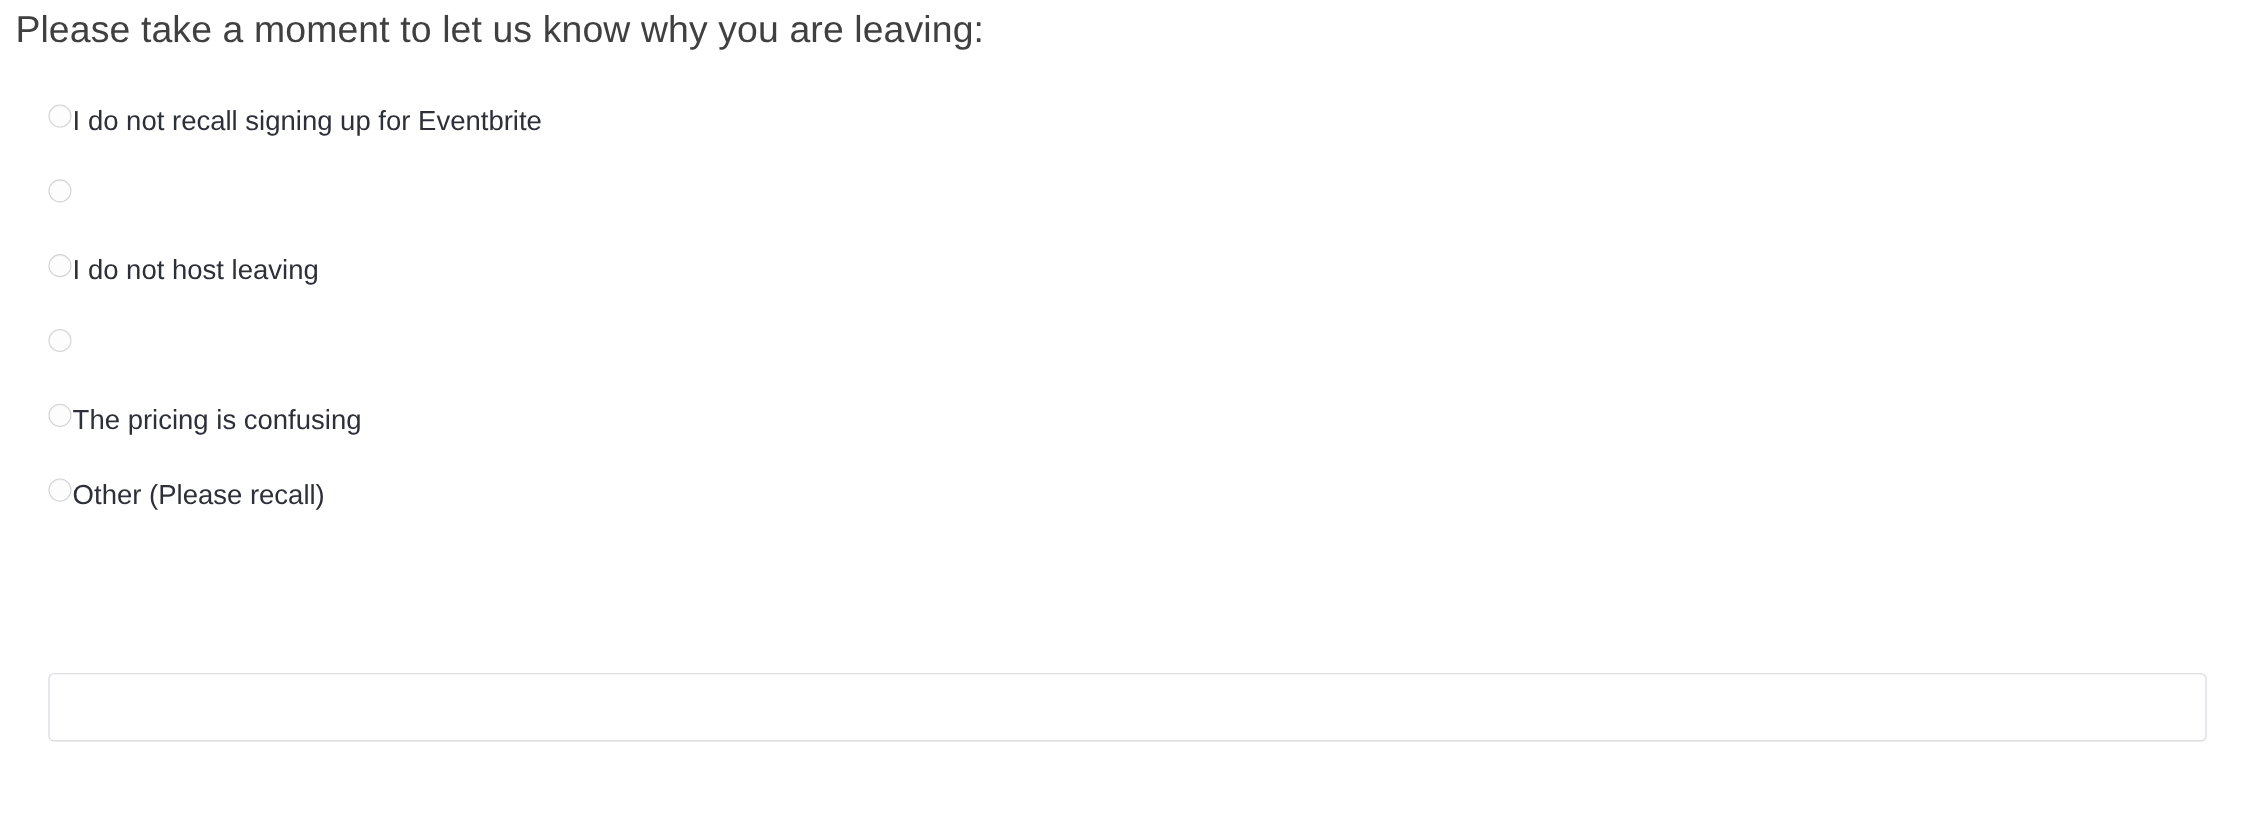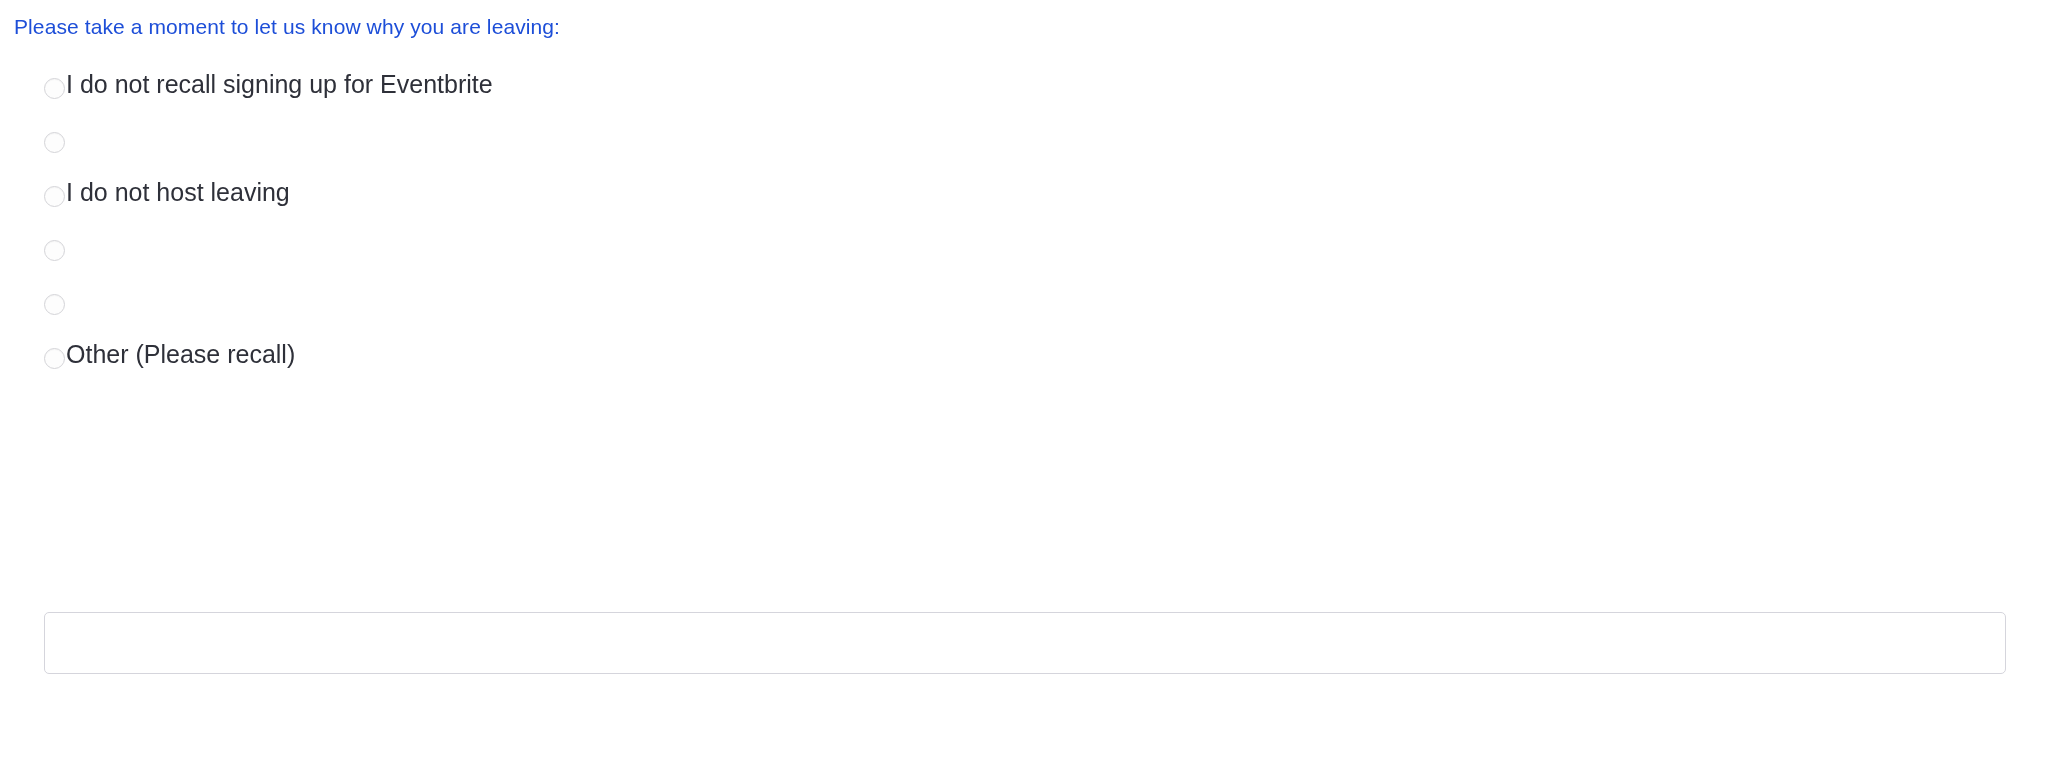--- a/index.html
+++ b/index.html
@@ -23,40 +23,41 @@
     top: 0;
     width: 2049px;
     height: 757px;
     box-sizing: border-box;
   }
 
   .survey-prompt {
     position: absolute;
     left: 14px;
     top: 12px;
-    font-size: 21px;
+    font-size: 34px;
     line-height: 30px;
-    color: #1d4ed8;
+    color: #404040;
     letter-spacing: 0.1px;
     white-space: nowrap;
   }
 
   .options {
     position: absolute;
     left: 44px;
     top: 63px;
     width: 1960px;
   }
 
   .option-row {
     display: flex;
-    align-items: flex-end;
+    align-items: flex-start;
     height: 36px;
     margin-bottom: 18px;
     width: max-content;
+    margin-top: 32px;
   }
 
   .radio-outer {
     flex: 0 0 auto;
     width: 21px;
     height: 21px;
     border-radius: 50%;
     border: 1px solid #d4d4d8;
     background: #fdfdfd;
     box-sizing: border-box;
@@ -125,20 +126,21 @@
       <span class="radio-outer"></span>
       <span class="option-label">I do not host leaving</span>
     </label>
 
     <label class="option-row">
       <span class="radio-outer"></span>
     </label>
 
     <label class="option-row">
       <span class="radio-outer"></span>
+      <span class="option-label">The pricing is confusing</span>
     </label>
 
     <label class="option-row">
       <span class="radio-outer"></span>
       <span class="option-label">Other (Please recall)</span>
     </label>
 
   </div>
 
   <div class="explain-wrap">

